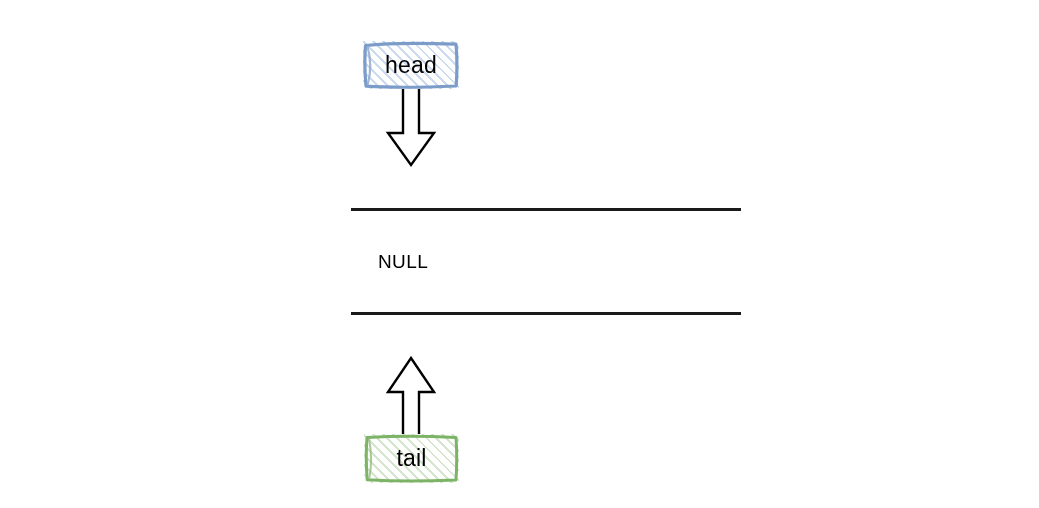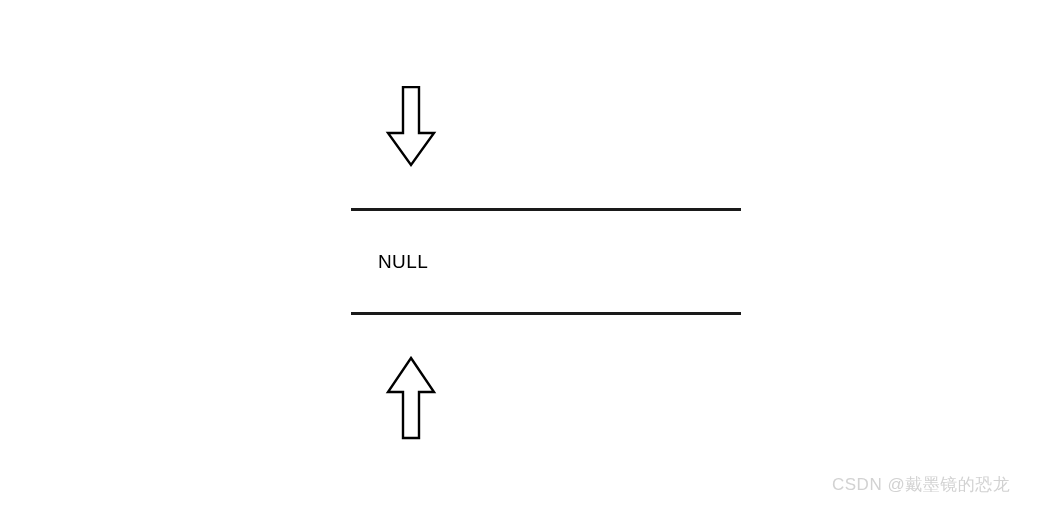--- a/index.html
+++ b/index.html
@@ -130,29 +130,50 @@
     color: #d2d2d2;
     white-space: nowrap;
     letter-spacing: 0.5px;
   }
 </style>
 </head>
 <body>
 
 <div class="canvas">
 
+  <div class="node" id="head-node">
+    <div class="node-fill"></div>
+    <svg class="node-stroke" viewBox="0 0 96 48" preserveAspectRatio="none">
+      <path d="M2.5,4.5 C20,2.6 58,2.0 93.0,3.2
+               C94.2,16 94.0,33 93.2,45.0
+               C62,46.4 26,46.6 3.0,45.2
+               C1.8,33 1.6,16 2.5,4.5 Z" fill="none" stroke="#7b9cc8" stroke-width="3.2" stroke-linejoin="round" stroke-linecap="round"></path>
+      <path d="M4.6,6.0 C8.0,18 7.8,32 4.8,43.4" fill="none" stroke="#92a9cf" stroke-width="2.2" stroke-linecap="round" opacity="0.85"></path>
+    </svg>
+    <span class="node-label">head</span>
+  </div>
 
   <svg class="arrow" id="arrow-head-down" style="left:381px; top:86px; width:60px; height:84px;" viewBox="0 0 60 84">
     <polygon points="22,1 38,1 38,47 53,47 30,79 7,47 22,47" fill="#ffffff" stroke="#000000" stroke-width="2.4" stroke-linejoin="miter"></polygon>
   </svg>
 
   <div class="rule" id="rule-top"></div>
   <div id="null-label">NULL</div>
   <div class="rule" id="rule-bottom"></div>
 
   <svg class="arrow" id="arrow-tail-up" style="left:382px; top:356px; width:58px; height:84px;" viewBox="0 0 58 84">
     <polygon points="29,2 52,36 37,36 37,82 21,82 21,36 6,36" fill="#ffffff" stroke="#000000" stroke-width="2.4" stroke-linejoin="miter"></polygon>
   </svg>
 
+  <div class="node" id="tail-node">
+    <div class="node-fill"></div>
+    <svg class="node-stroke" viewBox="0 0 95 49" preserveAspectRatio="none">
+      <path d="M3.0,3.6 C26,2.2 62,2.0 92.0,3.6
+               C93.0,17 92.8,33 92.0,46.0
+               C60,47.4 26,47.2 3.2,45.8
+               C2.2,33 2.0,16 3.0,3.6 Z" fill="none" stroke="#7cb366" stroke-width="3.0" stroke-linejoin="round" stroke-linecap="round"></path>
+      <path d="M5.0,5.0 C7.6,18 7.6,33 5.2,44.6" fill="none" stroke="#8dbe79" stroke-width="2.0" stroke-linecap="round" opacity="0.8"></path>
+    </svg>
+    <span class="node-label">tail</span>
+  </div>
 
-  <div id="watermark">CSDN @戴墨镜的恐龙</div>
 
 </div>
 
 </body></html>

